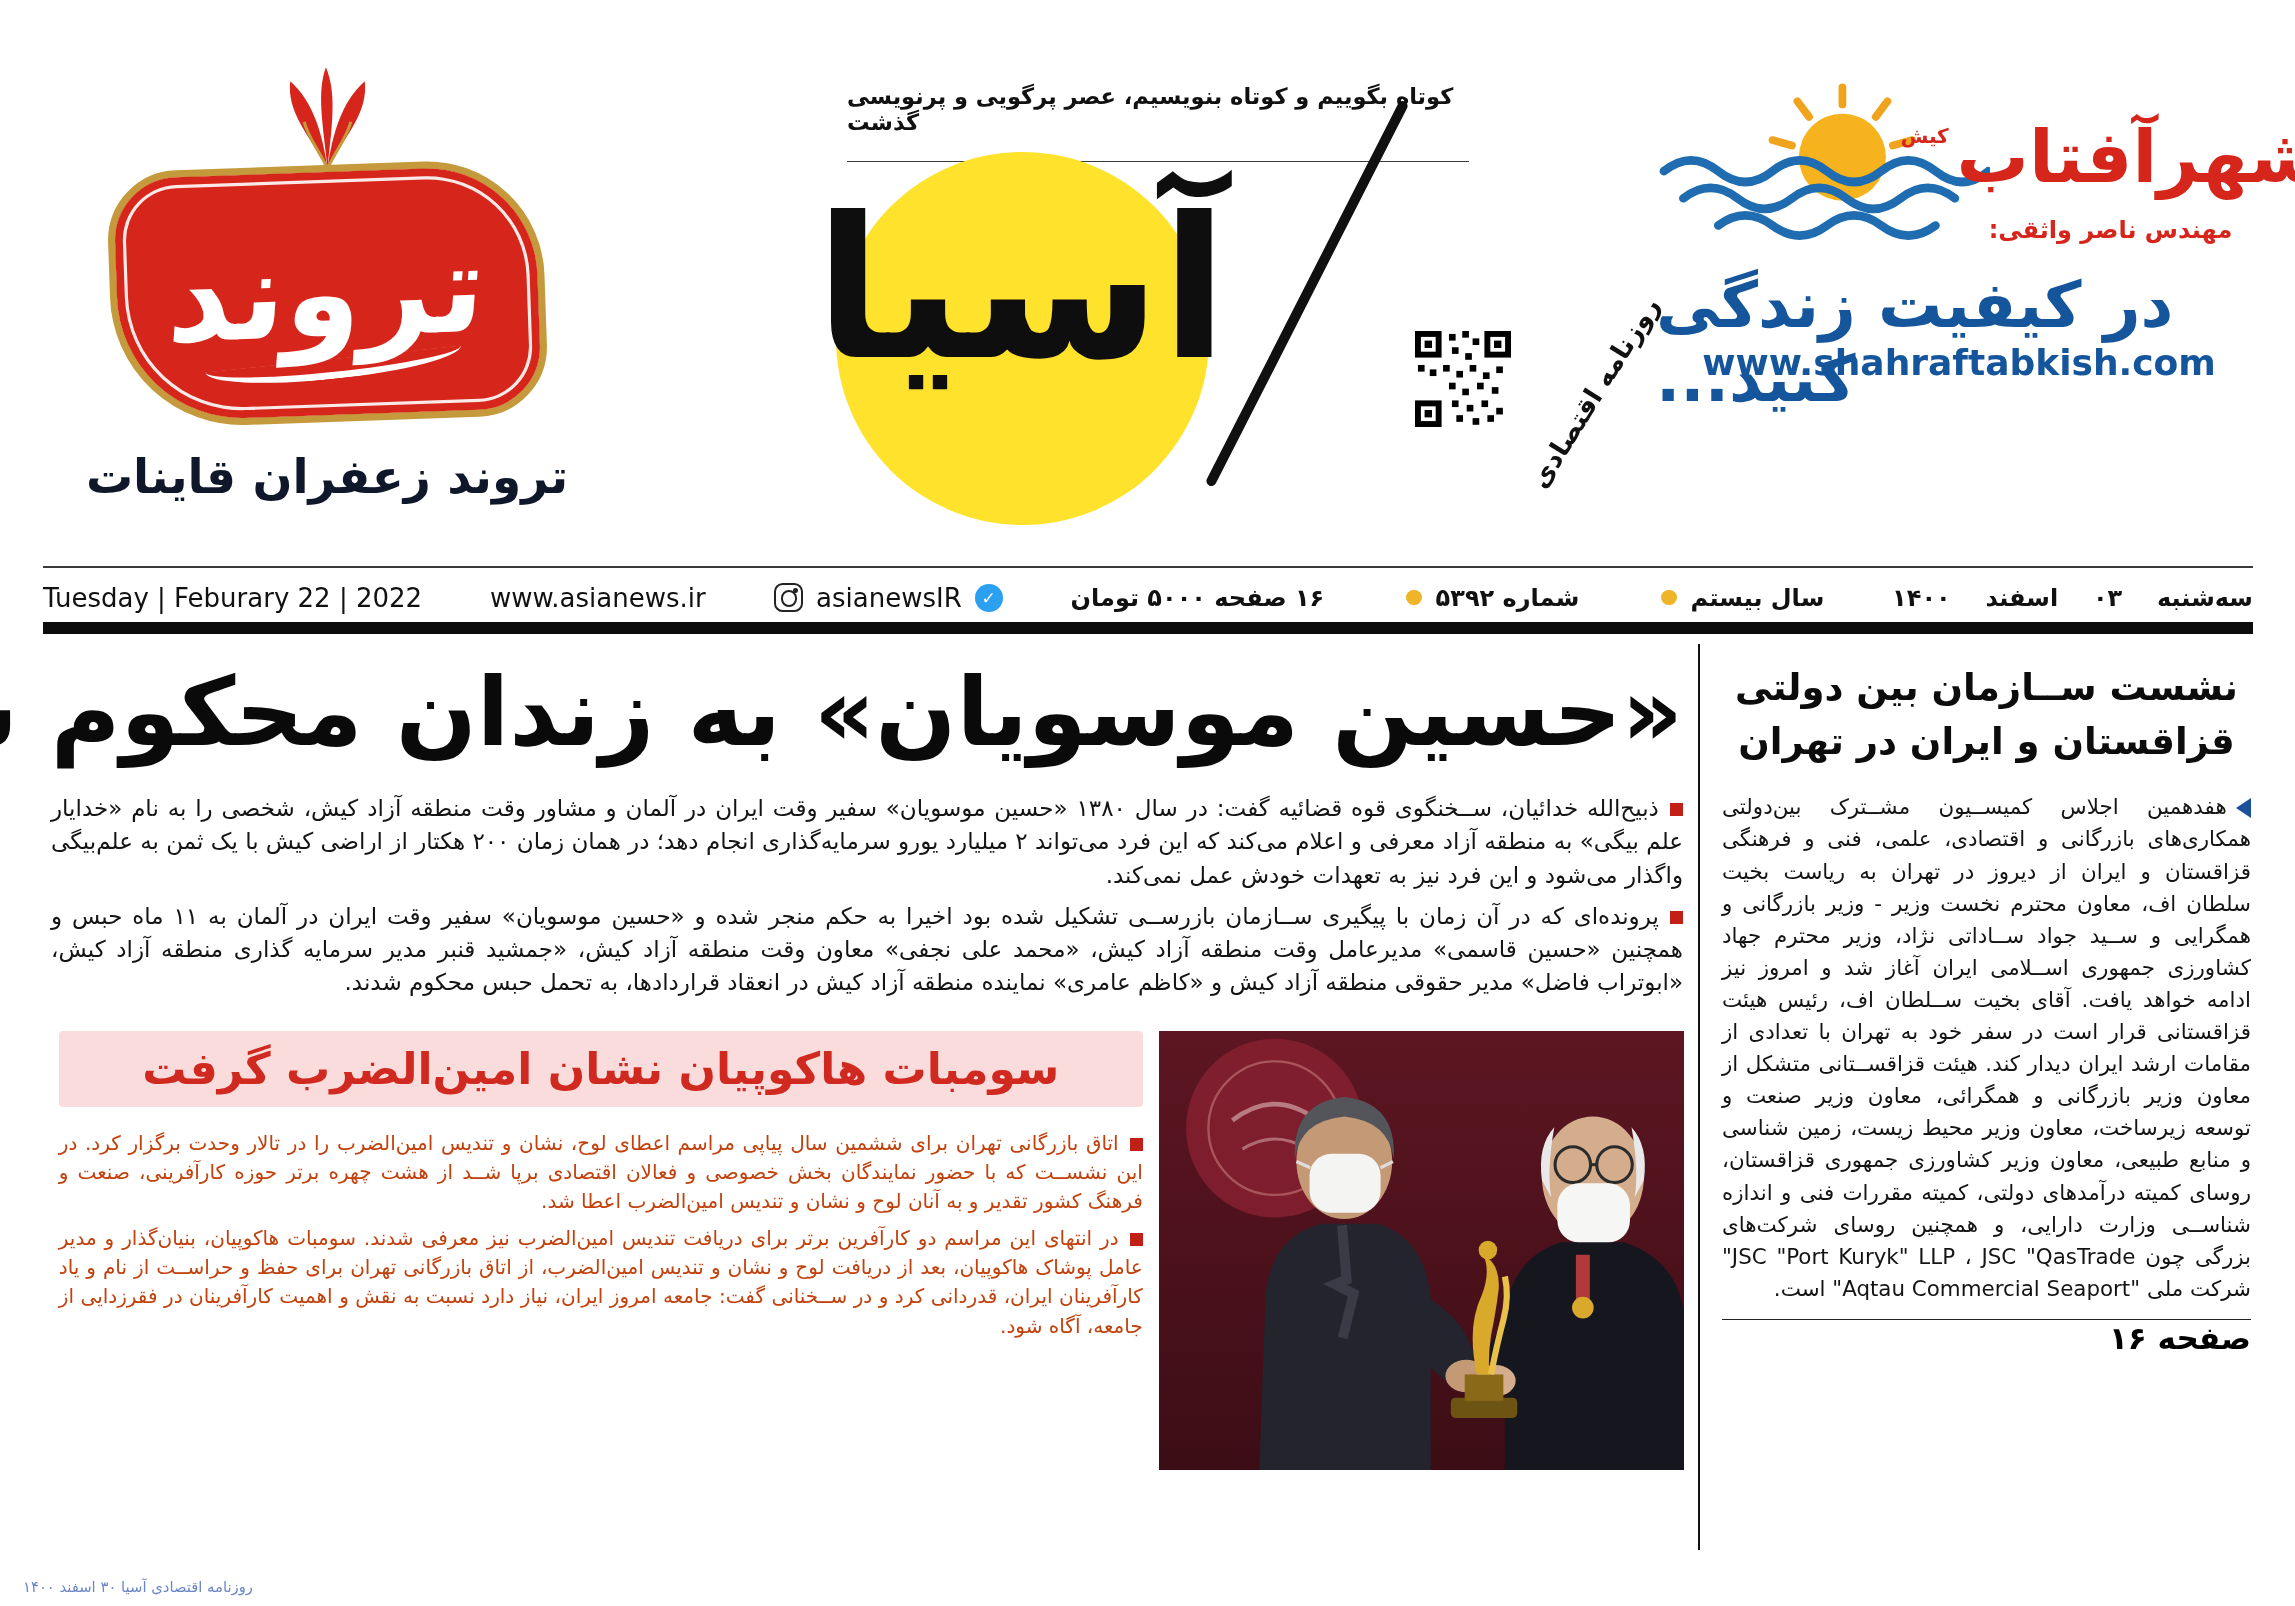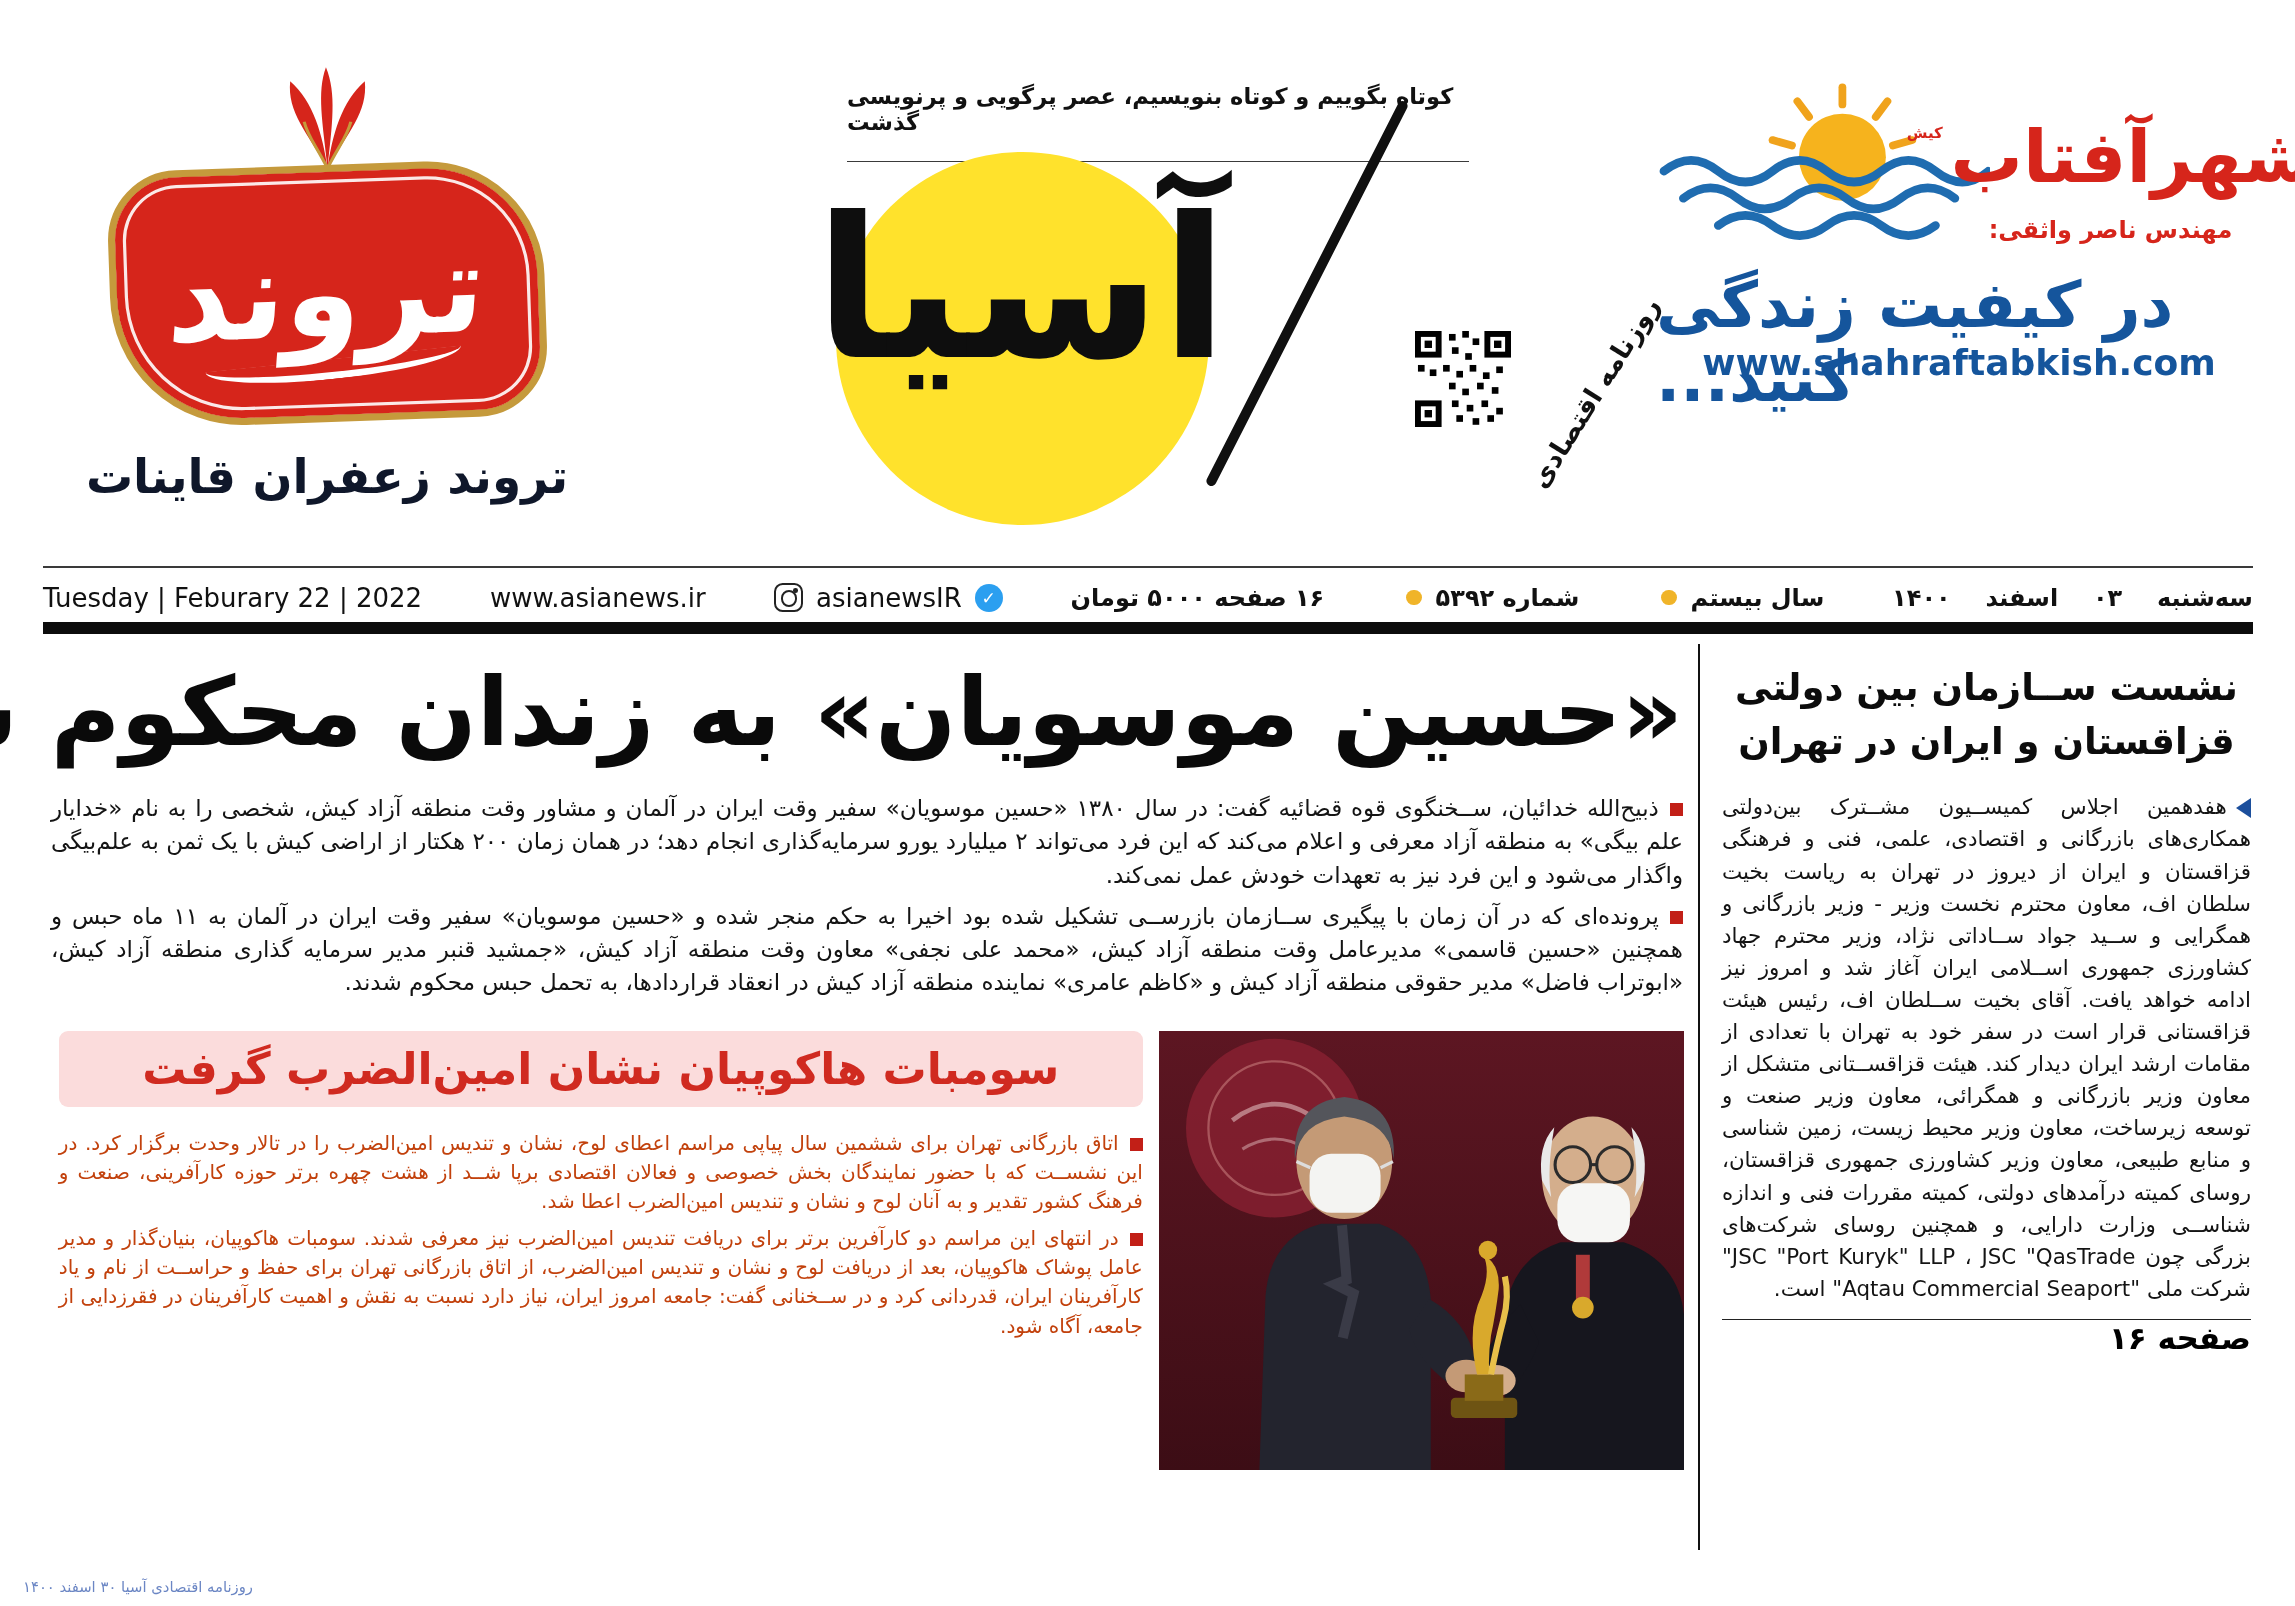--- a/index.html
+++ b/index.html
@@ -29,21 +29,21 @@
     font-weight:bold;color:#0e0e0e;line-height:1}
   .qr{position:absolute;left:622px;top:257px}
   .logo-sub{position:absolute;left:692px;top:303px;font-size:26.4px;font-weight:bold;color:#111;
     transform:rotate(-58deg);white-space:nowrap}
 
   .shahraftab{position:absolute;left:1656px;top:78px;width:606px;height:466px}
   .sh-sun{position:absolute;left:0;top:0}
   .sh-title-row{position:absolute;left:303px;top:43px;width:303px;display:flex;direction:rtl;
     justify-content:center;align-items:flex-start;gap:7.8px}
   .sh-title{font-size:72px;font-weight:bold;color:#d6251b;line-height:1}
-  .sh-kish{font-size:15px;font-weight:bold;color:#d6251b;margin-top:3.1px}
+  .sh-kish{font-size:20px;font-weight:bold;color:#d6251b;margin-top:3.1px}
   .sh-person{position:absolute;left:303px;top:138px;width:303px;text-align:center;color:#d6251b;
     font-size:24px;font-weight:bold}
   .sh-slogan{position:absolute;left:0;top:190px;width:606px;text-align:left;color:#15559c;
     font-size:64px;font-weight:bold}
   .sh-url{position:absolute;left:0;top:264px;width:606px;text-align:center;color:#15559c;
     font-size:36px;font-weight:bold;direction:ltr}
 
   
   .thin-rule{position:absolute;left:43px;top:566px;width:2210px;height:1.6px;background:#3a3a3a}
   .dateline{position:absolute;left:43px;top:575px;width:2210px;height:45px;display:flex;direction:ltr;
@@ -66,21 +66,21 @@
   .main-col{position:absolute;left:51px;top:647px;width:1632px}
   .headline{margin-top:6.2px;font-size:95px;font-weight:bold;color:#0a0a0a;text-align:right;
     white-space:nowrap;line-height:1.25;letter-spacing:-1.6px}
   .lead-paras{margin-top:20px;font-size:23px;line-height:1.45;color:#141414;text-align:justify}
   .para{margin-bottom:7.8px}
   .bullet{display:inline-block;width:13.2px;height:13.2px;background:#c21f17;margin-left:11px;vertical-align:middle}
 
   .second-article{position:relative;margin-top:26.4px;height:451px}
   .sa-texts{position:absolute;left:7.8px;top:4.7px;width:1084px}
   .sa-headline{background:#fbdcdc;color:#d02a20;font-size:44px;font-weight:bold;text-align:center;
-    padding:12.4px 7.8px;border-radius:9px}
+    padding:12.4px 7.8px;border-radius:4px}
   .sa-paras{margin-top:22px;font-size:20px;line-height:1.46;color:#c2410c;text-align:justify}
   .photo{position:absolute;left:1108px;top:4.7px;width:525px;height:439px;overflow:hidden;background:#4a1118}
   .photo svg{display:block}
 
   
   .v-divider{position:absolute;left:1698px;top:644px;width:2.3px;height:906px;background:#111}
   .sidebar{position:absolute;left:1722px;top:661px;width:529px}
   .sb-headline{font-size:37px;font-weight:bold;color:#0c0c0c;text-align:center;line-height:1.45}
   .sb-body{margin-top:23px;font-size:21.4px;line-height:1.5;color:#141414;text-align:justify}
   .sb-marker{display:inline-block;width:0;height:0;border-top:10px solid transparent;

